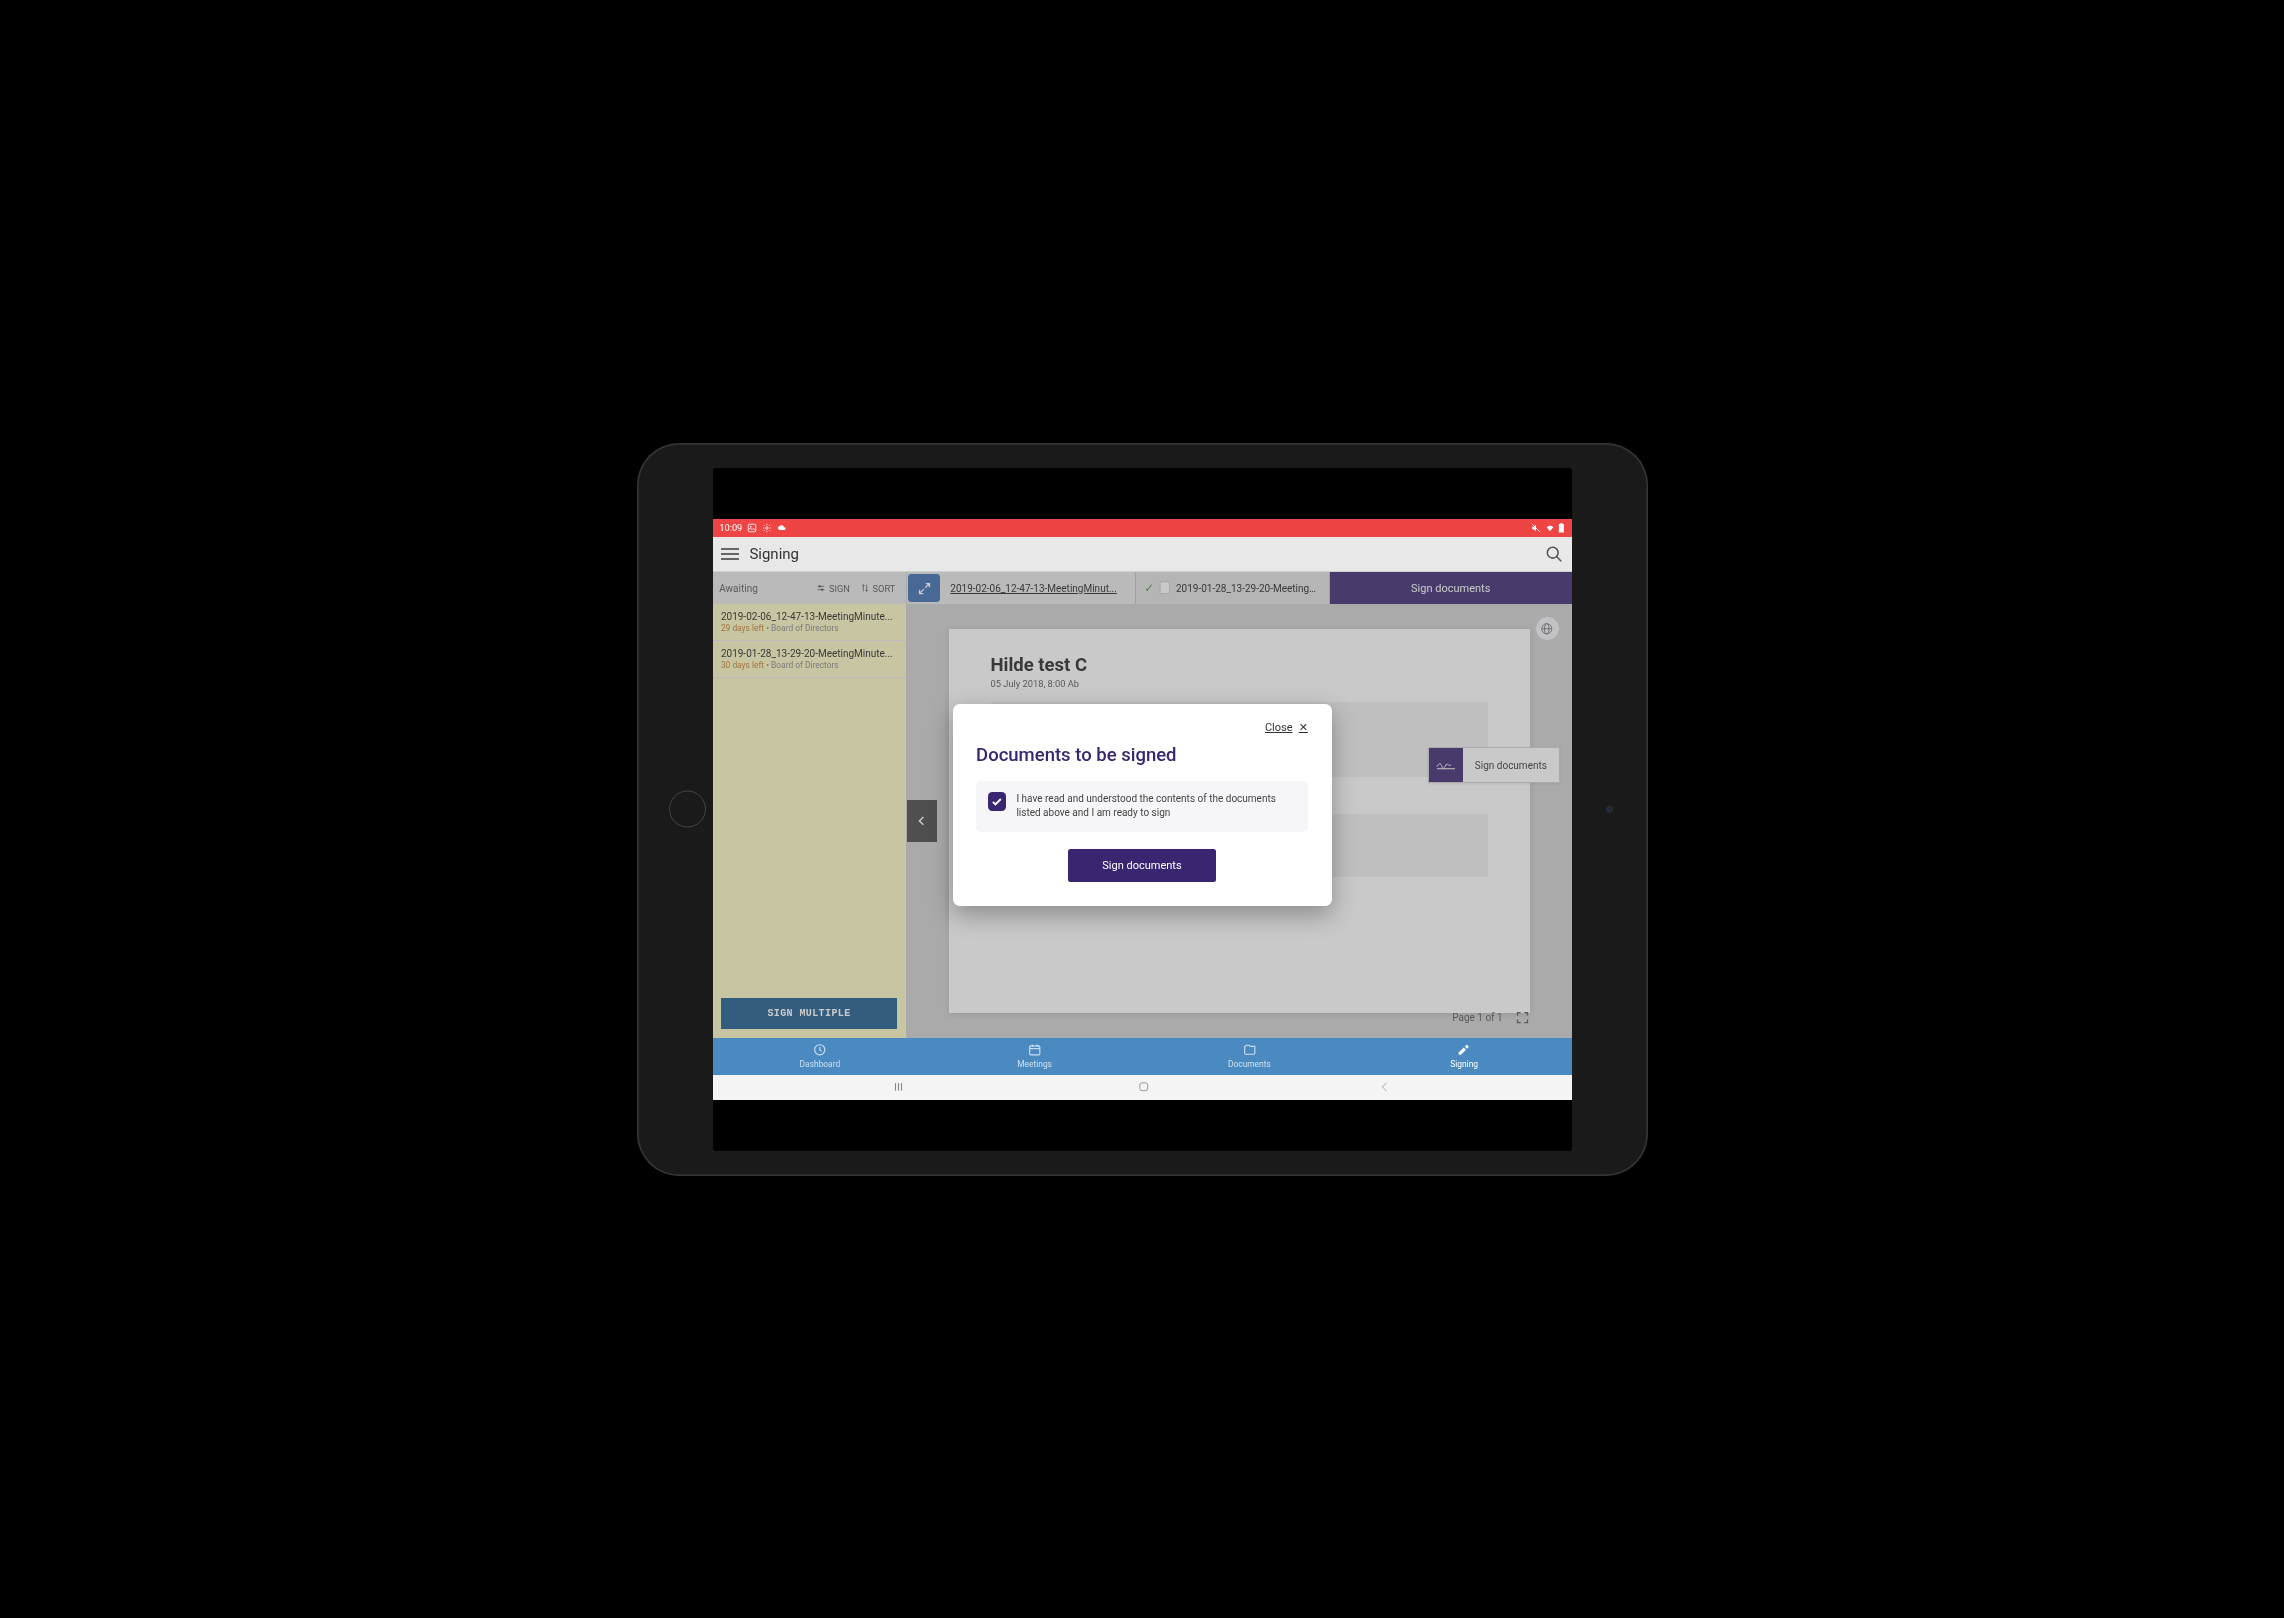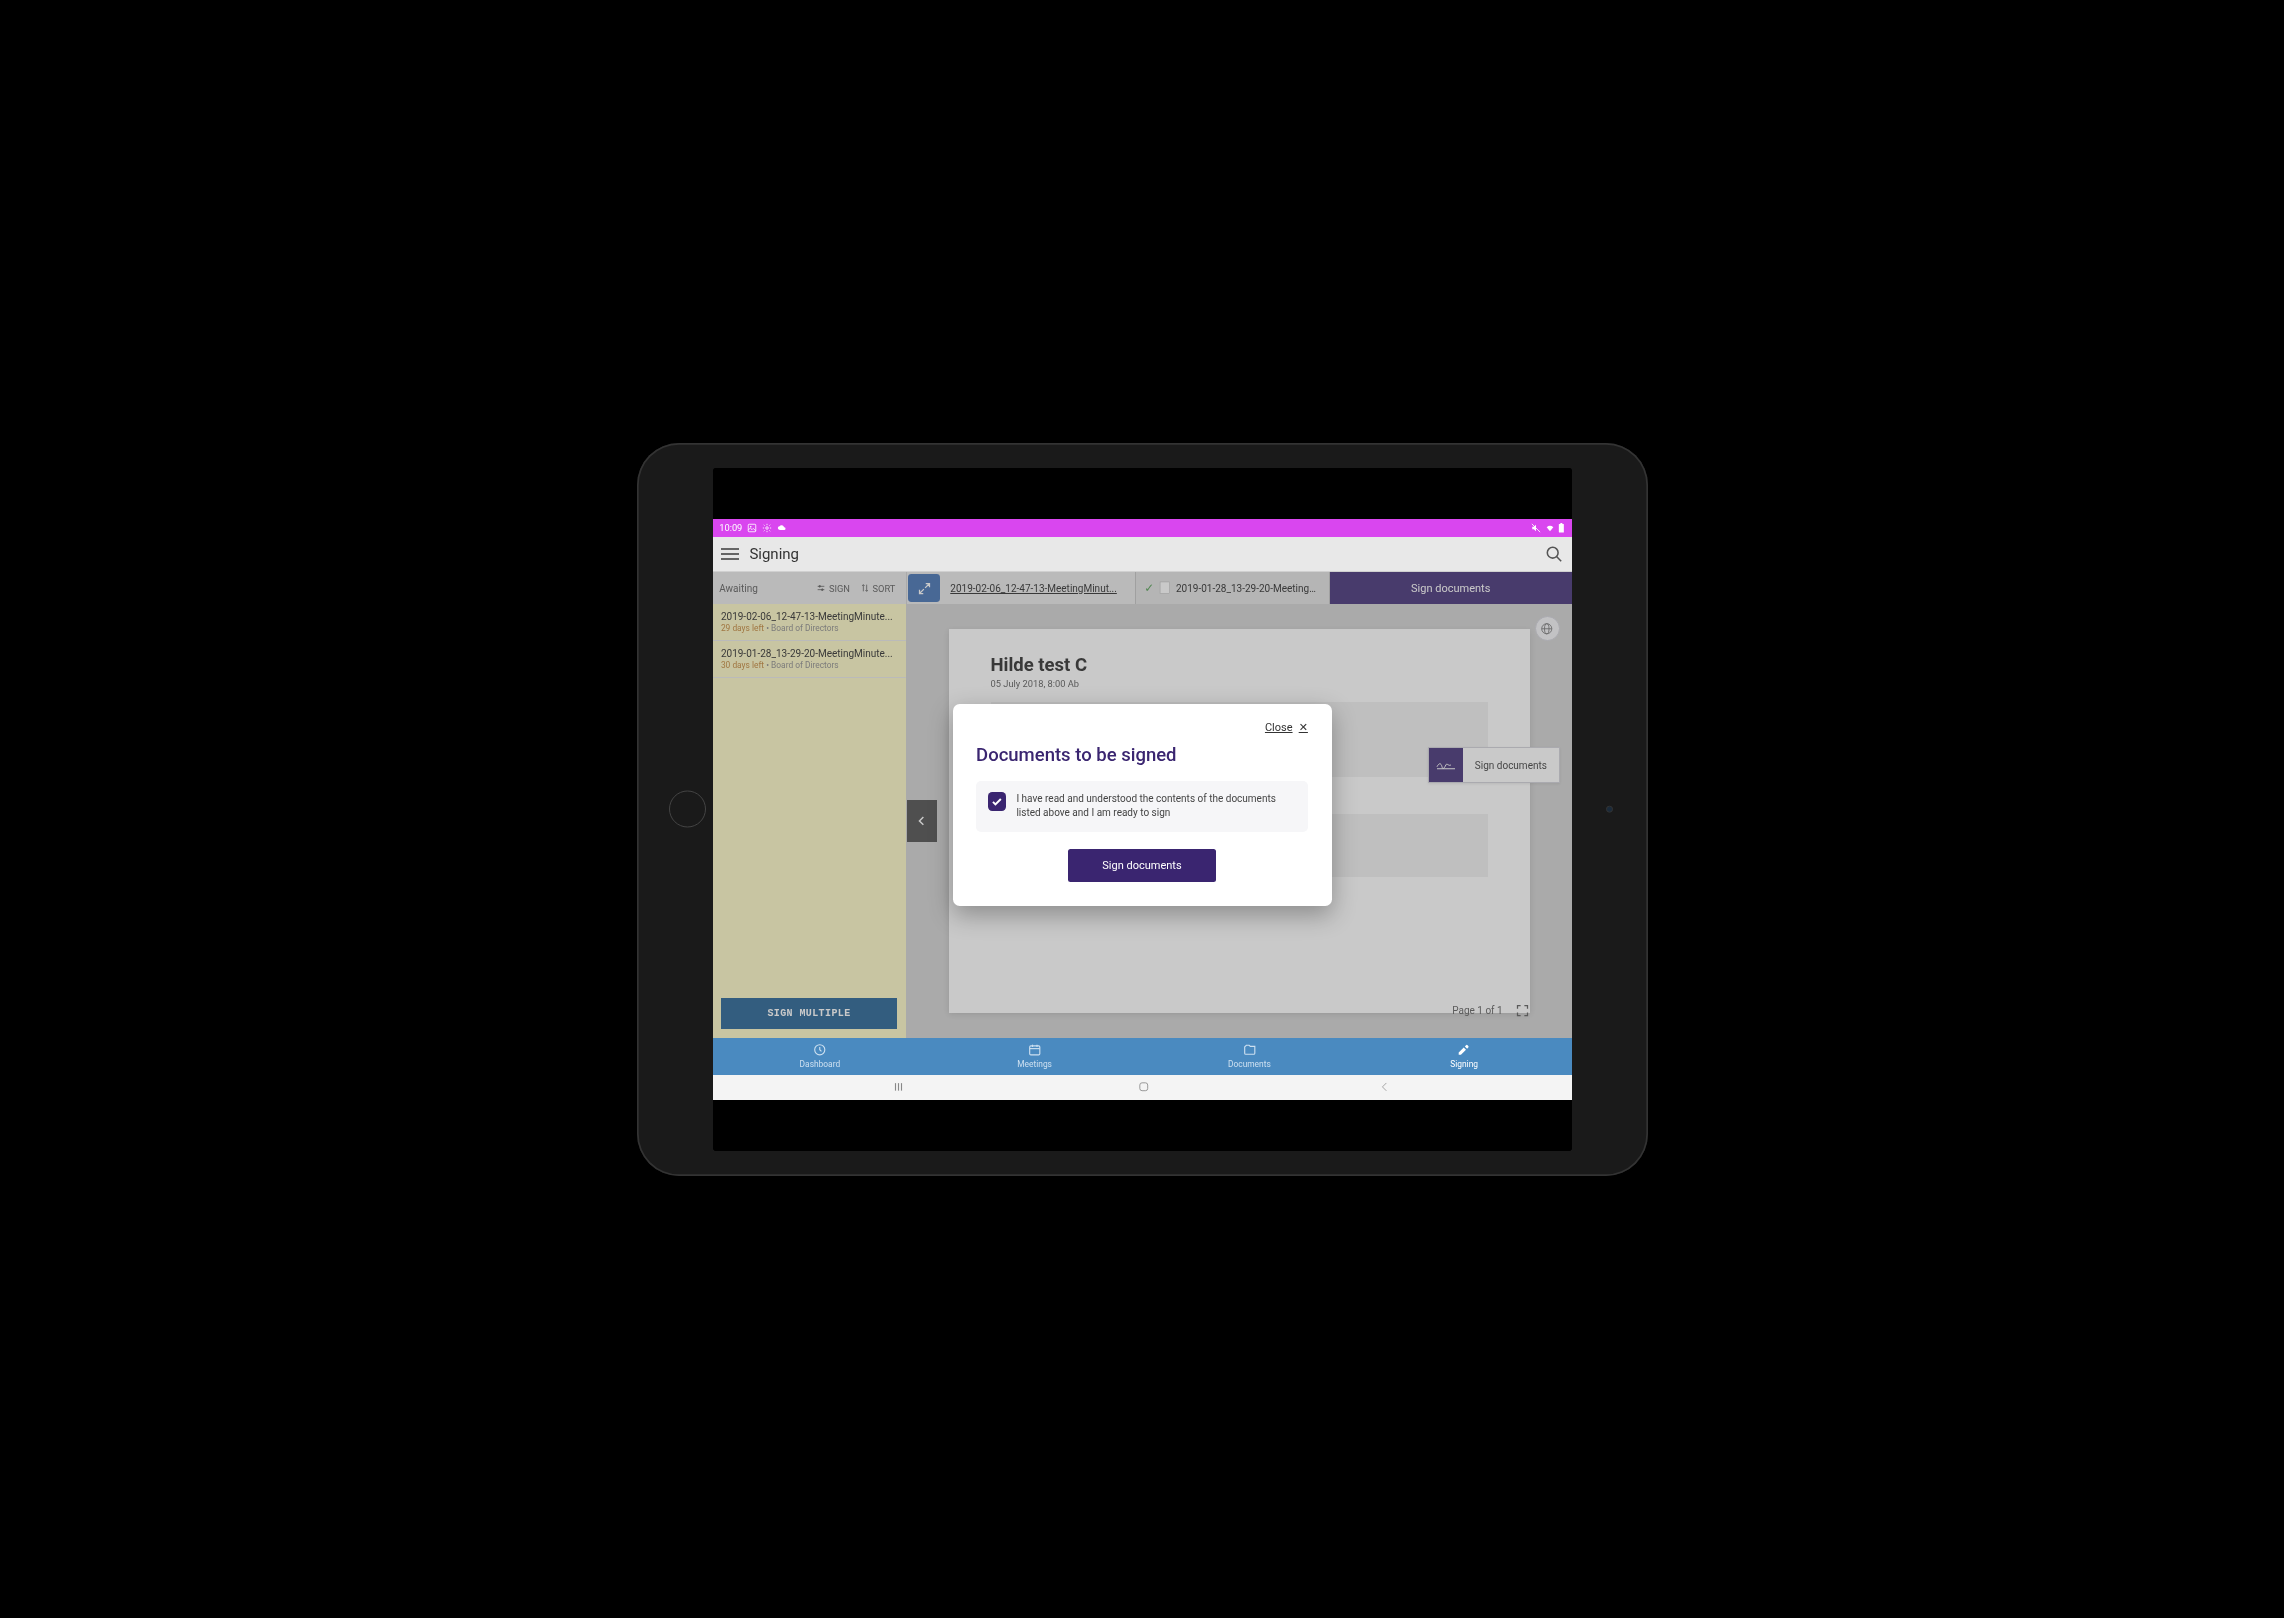--- a/index.html
+++ b/index.html
@@ -8,21 +8,21 @@
 .tablet-frame {
   width: 1011px; height: 733px; background: #1a1a1a; border-radius: 42px; padding: 25px 76px;
   box-shadow: inset 0 0 0 1.7px #333; position: relative;
 }
 .home-button { position: absolute; left: 32px; top: 50%; transform: translateY(-50%); width: 37px; height: 37px; border-radius: 50%; border: 1.7px solid #444; }
 .camera-dot { position: absolute; right: 35px; top: 50%; transform: translateY(-50%); width: 6.7px; height: 6.7px; border-radius: 50%; background: #1a2a3a; border: 0.8px solid #333; }
 
 .screen { width: 100%; height: 100%; background: #000; border-radius: 3.4px; overflow: hidden; display: flex; flex-direction: column; }
 .black-bar { height: 51px; background: #000; flex-shrink: 0; }
 
-.status-bar { height: 18.5px; background: #d946ef; color: #fff; display: flex; align-items: center; padding: 0 6.7px; font-size: 9.3px; justify-content: space-between; }
+.status-bar { height: 18.5px; background: #ef4444; color: #fff; display: flex; align-items: center; padding: 0 6.7px; font-size: 9.3px; justify-content: space-between; }
 .status-left { display: flex; align-items: center; gap: 5px; }
 .status-right { display: flex; align-items: center; gap: 3.4px; }
 
 .app-header { height: 35px; background: #e8e8e8; display: flex; align-items: center; padding: 0 8.4px; border-bottom: 0.8px solid #d0d0d0; }
 .hamburger { width: 18.5px; height: 18.5px; display: flex; flex-direction: column; justify-content: center; gap: 3.4px; margin-right: 10px; cursor: pointer; }
 .hamburger span { height: 1.7px; background: #666; }
 .header-title { font-size: 15px; color: #333; flex: 1; }
 .search-icon { width: 18.5px; height: 18.5px; }
 
 .app-body { flex: 1; display: flex; overflow: hidden; position: relative; background: #e0e0e0; }
@@ -56,21 +56,21 @@
 .doc-sub { font-size: 9.3px; color: #555; margin-top: 1.7px; }
 .doc-section { margin-top: 13.5px; background: #f0f0f0; padding: 8.4px 11.8px; }
 .doc-h2 { font-size: 14.3px; font-weight: 700; color: #222; }
 .doc-h3 { font-size: 11px; font-weight: 700; color: #222; margin-top: 3.4px; }
 .doc-text { font-size: 9.3px; color: #555; margin-top: 1.7px; }
 
 .globe-btn { position: absolute; right: 11.8px; top: 11.8px; width: 25px; height: 25px; border-radius: 50%; background: #f4f4f8; border: 0.8px solid #d0d0d8; display: flex; align-items: center; justify-content: center; cursor: pointer; }
 .sign-side-btn { position: absolute; right: 11.8px; top: 143px; display: flex; align-items: center; background: #fff; border: 0.8px solid #d0d0d8; cursor: pointer; box-shadow: 0 0.8px 2.5px rgba(0,0,0,0.1); }
 .sign-side-icon { width: 34px; height: 34px; background: #3a2570; display:flex; align-items:center; justify-content:center; }
 .sign-side-label { padding: 0 11.8px; font-size: 10px; color: #333; }
-.page-info { position: absolute; right: 42px; bottom: 20px; font-size: 10px; color: #555; display: flex; align-items: center; gap: 11.8px; }
+.page-info { position: absolute; right: 42px; bottom: 13px; font-size: 10px; color: #555; display: flex; align-items: center; gap: 11.8px; }
 .fullscreen-icon { width: 15px; height: 15px; }
 
 .overlay { position: absolute; inset: 0; background: rgba(100,100,100,0.35); display: flex; align-items: center; justify-content: center; }
 .modal { width: 379px; background: #fff; border-radius: 6.7px; padding: 17px 23.6px 23.6px; box-shadow: 0 8.4px 25px rgba(0,0,0,0.3); }
 .modal-close { text-align: right; font-size: 11px; color: #333; cursor: pointer; }
 .modal-close span { text-decoration: underline; }
 .modal-title { font-size: 18.5px; color: #3a2570; font-weight: 500; margin-top: 10px; margin-bottom: 15px; }
 .modal-doc { display: flex; align-items: center; gap: 11.8px; padding: 6.7px 0; }
 .modal-doc-thumb { width: 25px; height: 32px; background: #fff; border: 0.8px solid #e0e0e0; position: relative; }
 .modal-doc-thumb::before { content: ''; position: absolute; top: 2.5px; left: 2.5px; right: 2.5px; height: 1.7px; background: #d0d0d0; box-shadow: 0 3.4px 0 #d0d0d0, 0 6.7px 0 #d0d0d0; }

